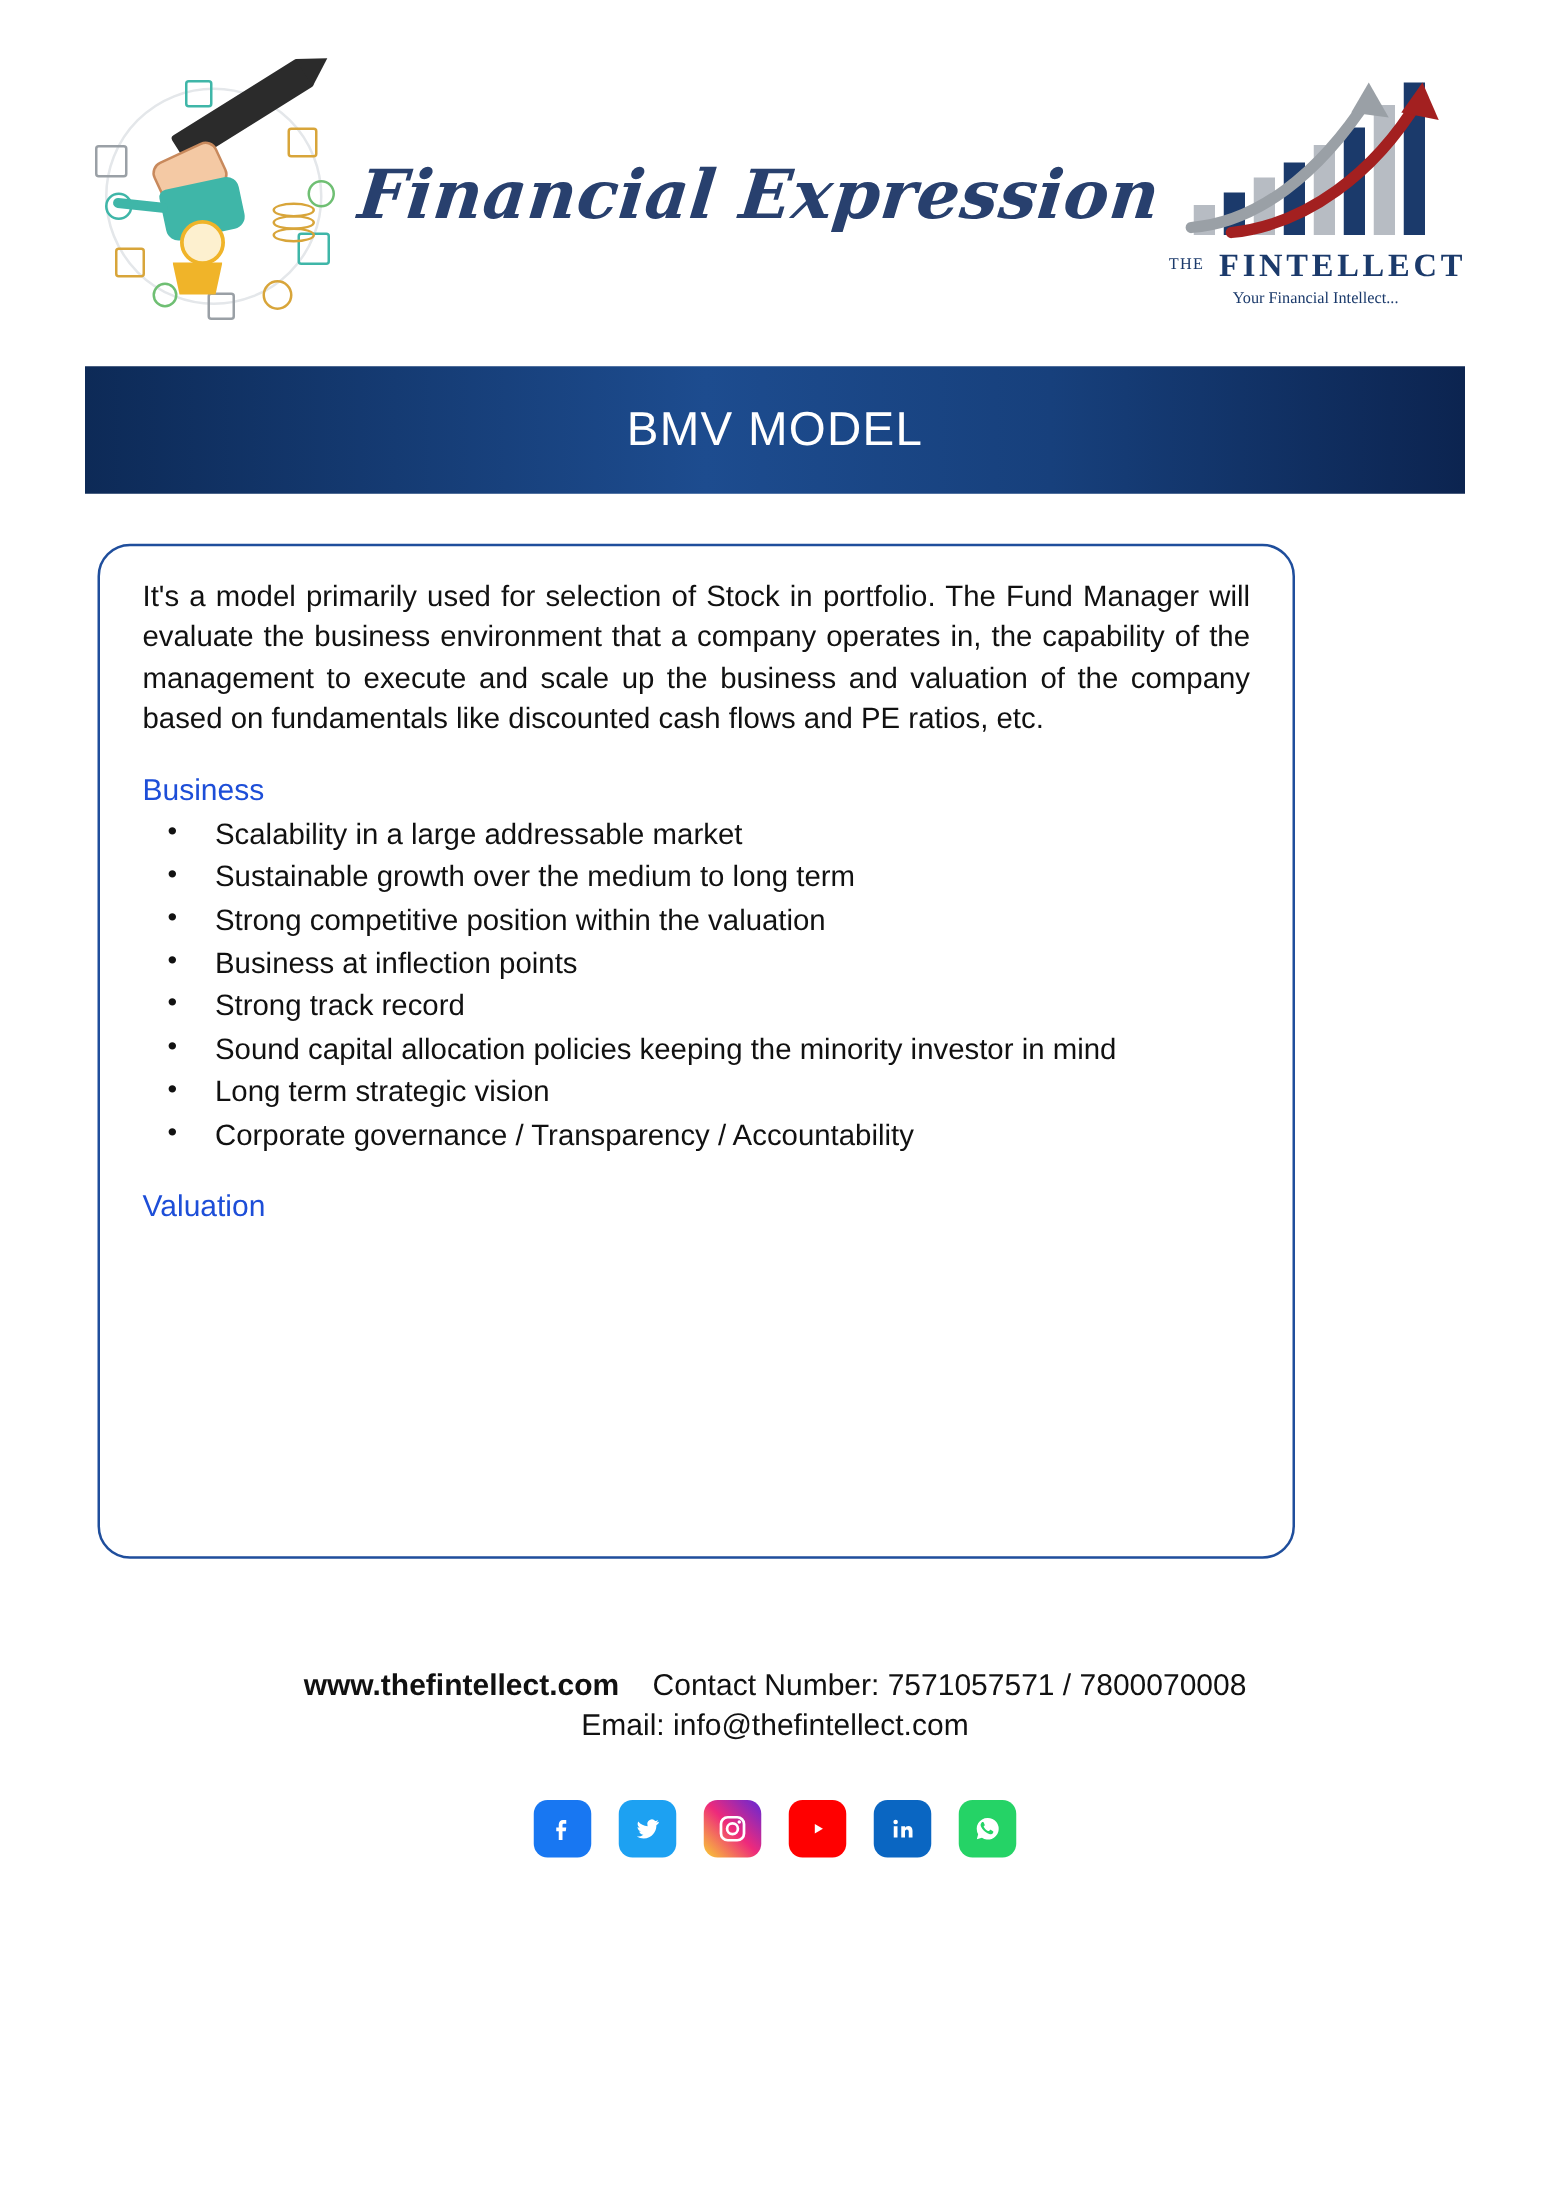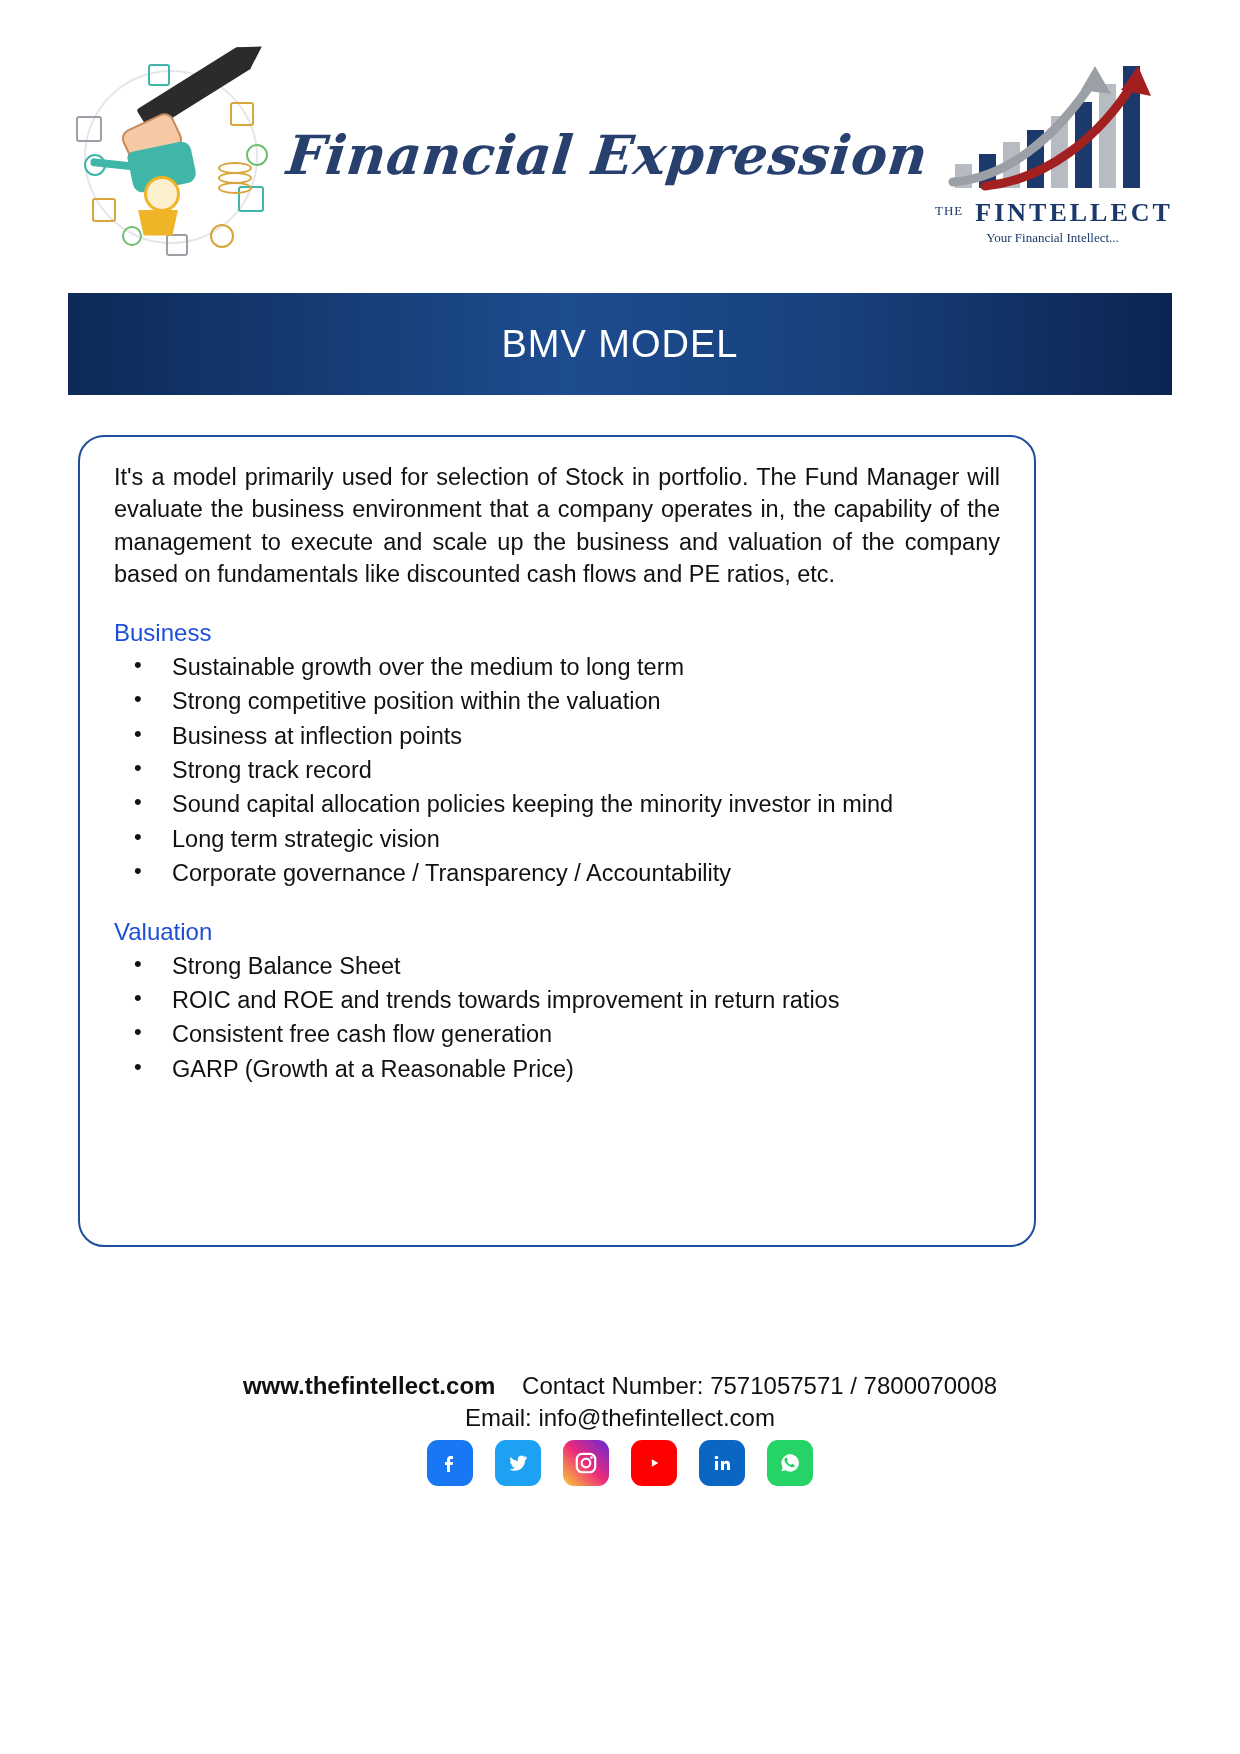--- a/index.html
+++ b/index.html
@@ -242,21 +242,20 @@
   .footer {
     position: absolute;
     left: 0; right: 0;
     top: 1335px;
     text-align: center;
   }
   .footer-line1 {
     font-size: 24px;
     color: #111;
     margin-bottom: 4px;
-    margin-top: 37px;
   }
   .footer-line1 .site { font-weight: bold; }
   .footer-line2 {
     font-size: 24px;
     color: #111;
   }
   .social {
     position: absolute;
     top: 1440px;
     left: 0; right: 0;
@@ -341,39 +340,34 @@
 
   <div class="title-bar">
     <span>BMV MODEL</span>
   </div>
 
   <div class="card">
     <p class="intro">It's a model primarily used for selection of Stock in portfolio. The Fund Manager will evaluate the business environment that a company operates in, the capability of the management to execute and scale up the business and valuation of the company based on fundamentals like discounted cash flows and PE ratios, etc.</p>
 
     <div class="section-head">Business</div>
     <ul class="bullets">
+      <li>Scalability in a large addressable market</li>
       <li>Sustainable growth over the medium to long term</li>
       <li>Strong competitive position within the valuation</li>
       <li>Business at inflection points</li>
     </ul>
 
     <ul class="bullets">
       <li>Strong track record</li>
       <li>Sound capital allocation policies keeping the minority investor in mind</li>
       <li>Long term strategic vision</li>
       <li>Corporate governance / Transparency / Accountability</li>
     </ul>
 
     <div class="section-head">Valuation</div>
-    <ul class="bullets">
-      <li>Strong Balance Sheet</li>
-      <li>ROIC and ROE and trends towards improvement in return ratios</li>
-      <li>Consistent free cash flow generation</li>
-      <li>GARP (Growth at a Reasonable Price)</li>
-    </ul>
   </div>
 
   <div class="footer">
     <div class="footer-line1">
       <span class="site">www.thefintellect.com</span>
       &nbsp;&nbsp;
       <span>Contact Number: 7571057571 / 7800070008</span>
     </div>
     <div class="footer-line2">Email: info@thefintellect.com</div>
   </div>

